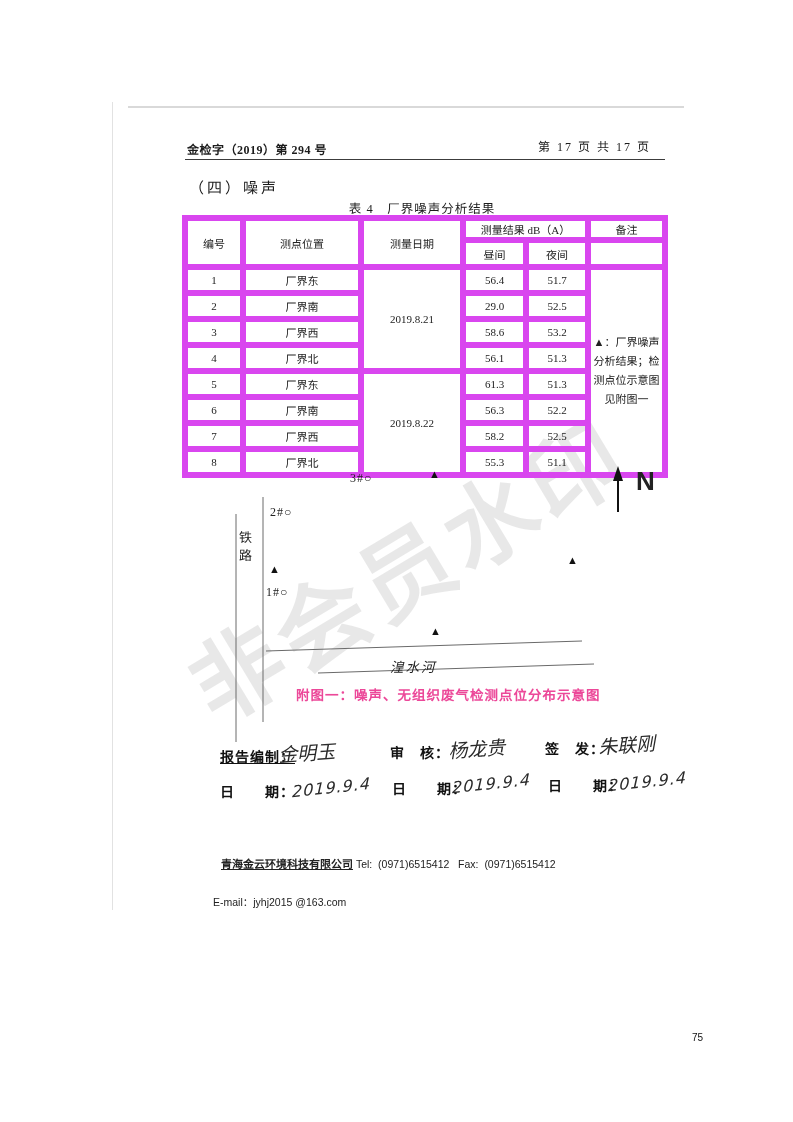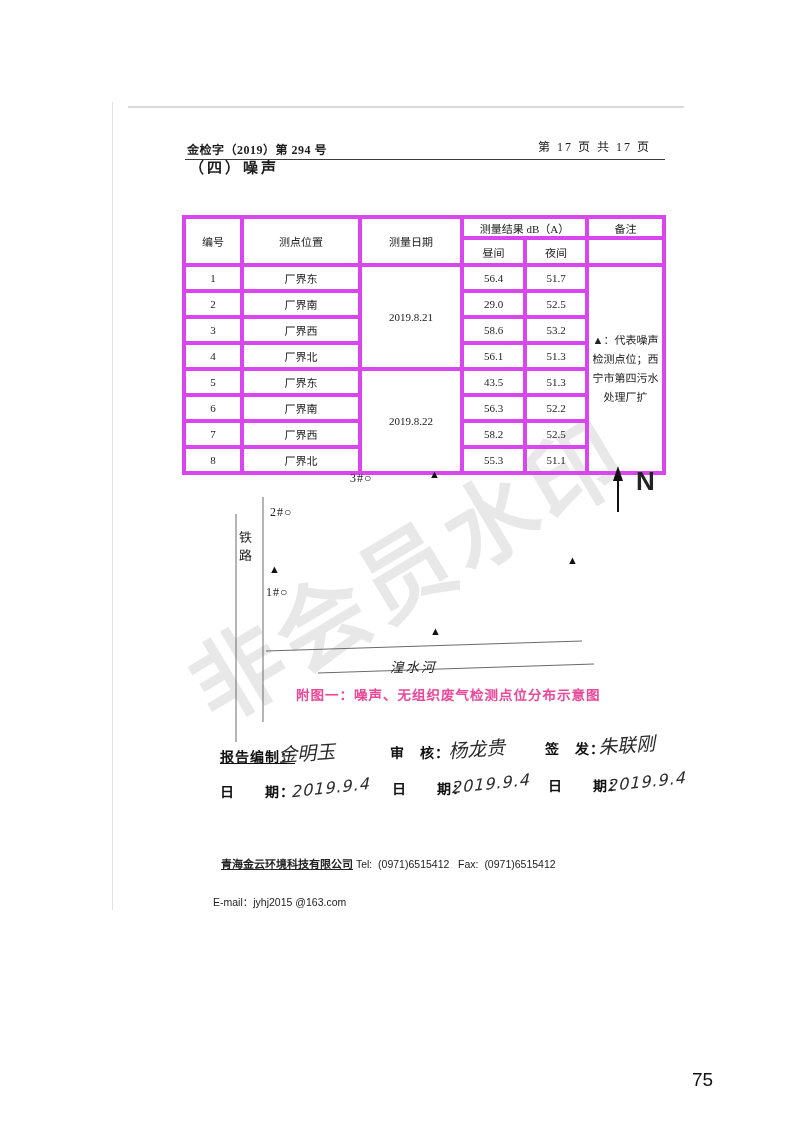--- a/index.html
+++ b/index.html
@@ -18,26 +18,26 @@
              color:#000;opacity:0.085;letter-spacing:6px;white-space:nowrap;
              pointer-events:none;z-index:0;}
 
   .z{z-index:1;}
 
   
   .doc-no{left:187px;top:140px;font-size:12px;letter-spacing:.5px;font-weight:bold;}
   .page-info{left:538px;top:137px;font-size:12px;letter-spacing:2px;}
   .header-rule{left:185px;top:159px;width:480px;height:1px;background:#3c3c3c;}
 
-  .section-title{left:189px;top:156px;font-size:15px;font-weight:700;letter-spacing:3px;}
+  .section-title{left:189px;top:176px;font-size:15px;font-weight:400;letter-spacing:3px;}
   .table-caption{left:182px;top:198px;width:480px;text-align:center;font-size:12.5px;letter-spacing:1px;}
 
   
   table.noise{left:182px;top:215px;width:480px;border-collapse:collapse;table-layout:fixed;}
-  table.noise td,table.noise th{border:4px solid #d946ef;font-size:11px;font-weight:400;
+  table.noise td,table.noise th{border:6px solid #d946ef;font-size:11px;font-weight:400;
         text-align:center;vertical-align:middle;padding:0;color:#222;}
   table.noise .hrow1{height:21px;}
   table.noise .hrow2{height:27px;}
   table.noise .drow{height:26px;}
   td.remark{font-size:11px;line-height:1.75;padding:0 4px;}
 
   
   .pt-label{font-size:12px;color:#222;letter-spacing:1px;}
   .marker{font-size:11px;color:#111;}
   .railway{writing-mode:vertical-rl;font-size:13px;letter-spacing:5px;color:#222;}
@@ -54,38 +54,39 @@
   .sig-label{font-size:14px;font-weight:700;letter-spacing:1px;color:#111;}
   .hand{font-family:"DejaVu Sans",sans-serif;font-style:italic;font-size:19px;color:#2a2a2a;
         transform:rotate(-4deg);display:inline-block;white-space:nowrap;}
   .hand-date{font-family:"DejaVu Sans",sans-serif;font-style:italic;font-size:16px;color:#2a2a2a;
         transform:rotate(-6deg) skewX(-8deg);display:inline-block;letter-spacing:1px;}
 
   
   .footer-line{font-family:"Liberation Sans","DejaVu Sans",sans-serif;font-size:10.5px;color:#222;}
   .company{font-weight:700;text-decoration:underline;font-size:11px;
            font-family:"Liberation Serif","DejaVu Serif",serif;}
-  .page-number{left:692px;top:1032px;font-size:19px;
-           font-family:"Liberation Sans","DejaVu Sans",sans-serif;color:#111;margin-top:37px;}
+  .page-number{left:692px;top:1032px;font-size:10px;
+           font-family:"Liberation Sans","DejaVu Sans",sans-serif;color:#111;}
 </style>
 </head>
 <body>
 
 <div class="page">
 
   <div class="abs scan-top"></div>
   <div class="abs scan-left"></div>
 
   <div class="abs watermark">非会员水印</div>
 
   <div class="abs z doc-no">金检字（2019）第 294 号</div>
   <div class="abs z page-info">第 17 页 共 17 页</div>
   <div class="abs z header-rule"></div>
 
   <div class="abs z section-title">（四）噪声</div>
+  <div class="abs z table-caption">表 4　厂界噪声分析结果</div>
 
   <table class="abs z noise">
     <colgroup>
       <col style="width:58px">
         <col style="width:118px">
         <col style="width:102px">
       <col style="width:63px">
         <col style="width:62px">
         <col style="width:77px">
     </colgroup>
@@ -101,21 +102,21 @@
         <td>昼间</td>
         <td>夜间</td>
         <td></td>
       </tr>
       <tr class="drow">
         <td>1</td>
         <td>厂界东</td>
         <td rowspan="4">2019.8.21</td>
         <td>56.4</td>
         <td>51.7</td>
-        <td rowspan="8" class="remark">▲：代表噪声检测点位；西宁市第四污水处理厂扩</td>
+        <td rowspan="8" class="remark">▲：厂界噪声分析结果；检测点位示意图见附图一</td>
       </tr>
       <tr class="drow">
         <td>2</td>
         <td>厂界南</td>
         <td>29.0</td>
         <td>52.5</td>
       </tr>
       <tr class="drow">
         <td>3</td>
         <td>厂界西</td>
@@ -125,21 +126,21 @@
       <tr class="drow">
         <td>4</td>
         <td>厂界北</td>
         <td>56.1</td>
         <td>51.3</td>
       </tr>
       <tr class="drow">
         <td>5</td>
         <td>厂界东</td>
         <td rowspan="4">2019.8.22</td>
-        <td>43.5</td>
+        <td>61.3</td>
         <td>51.3</td>
       </tr>
       <tr class="drow">
         <td>6</td>
         <td>厂界南</td>
         <td>56.3</td>
         <td>52.2</td>
       </tr>
       <tr class="drow">
         <td>7</td>

